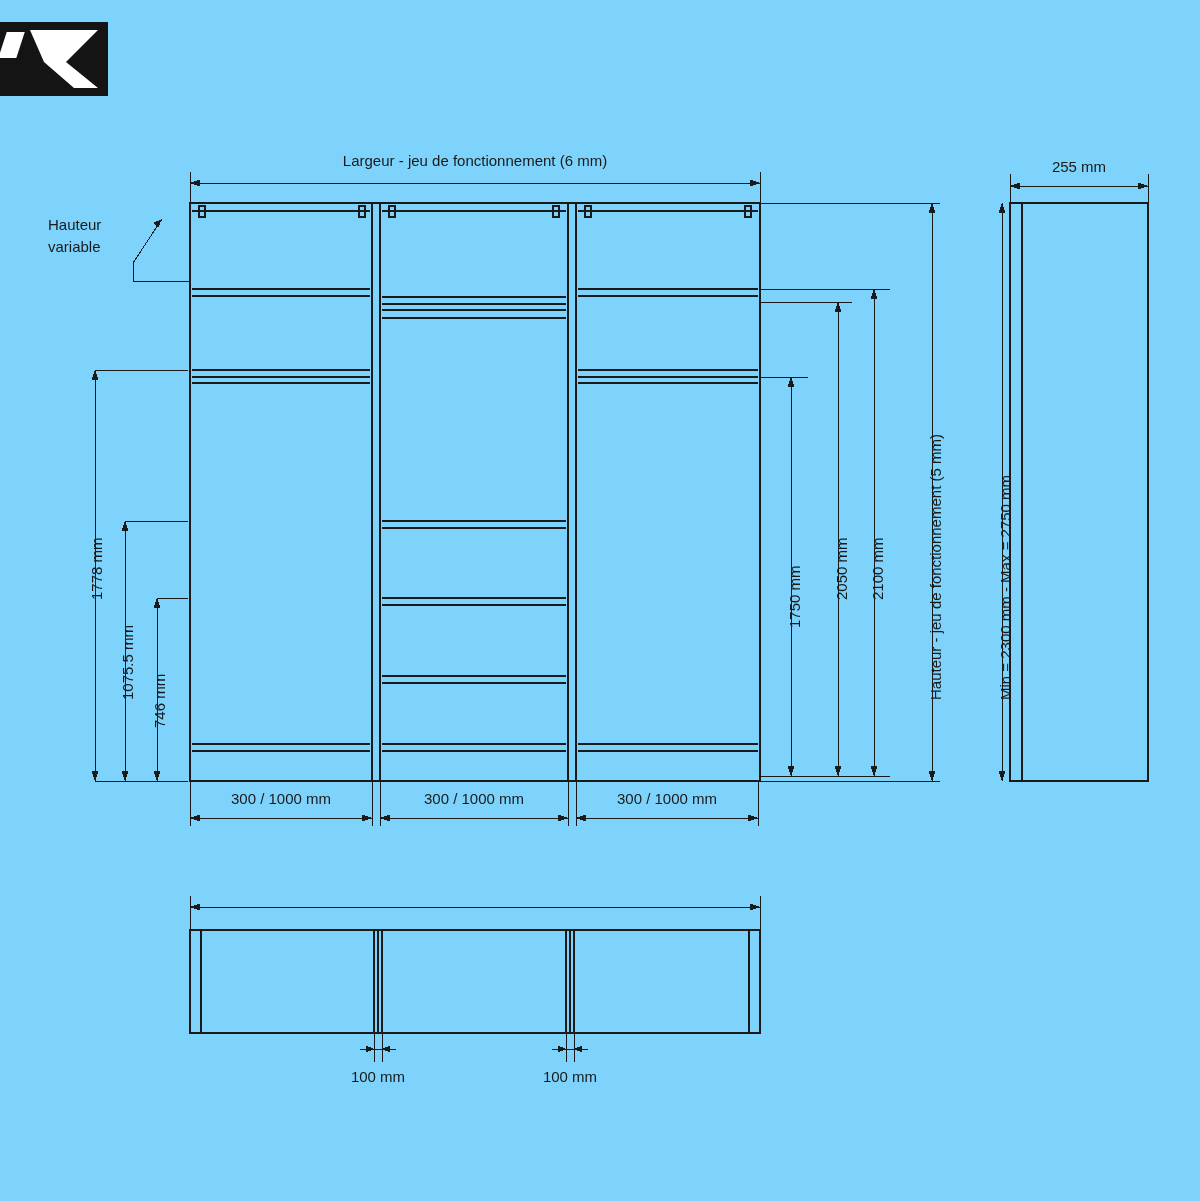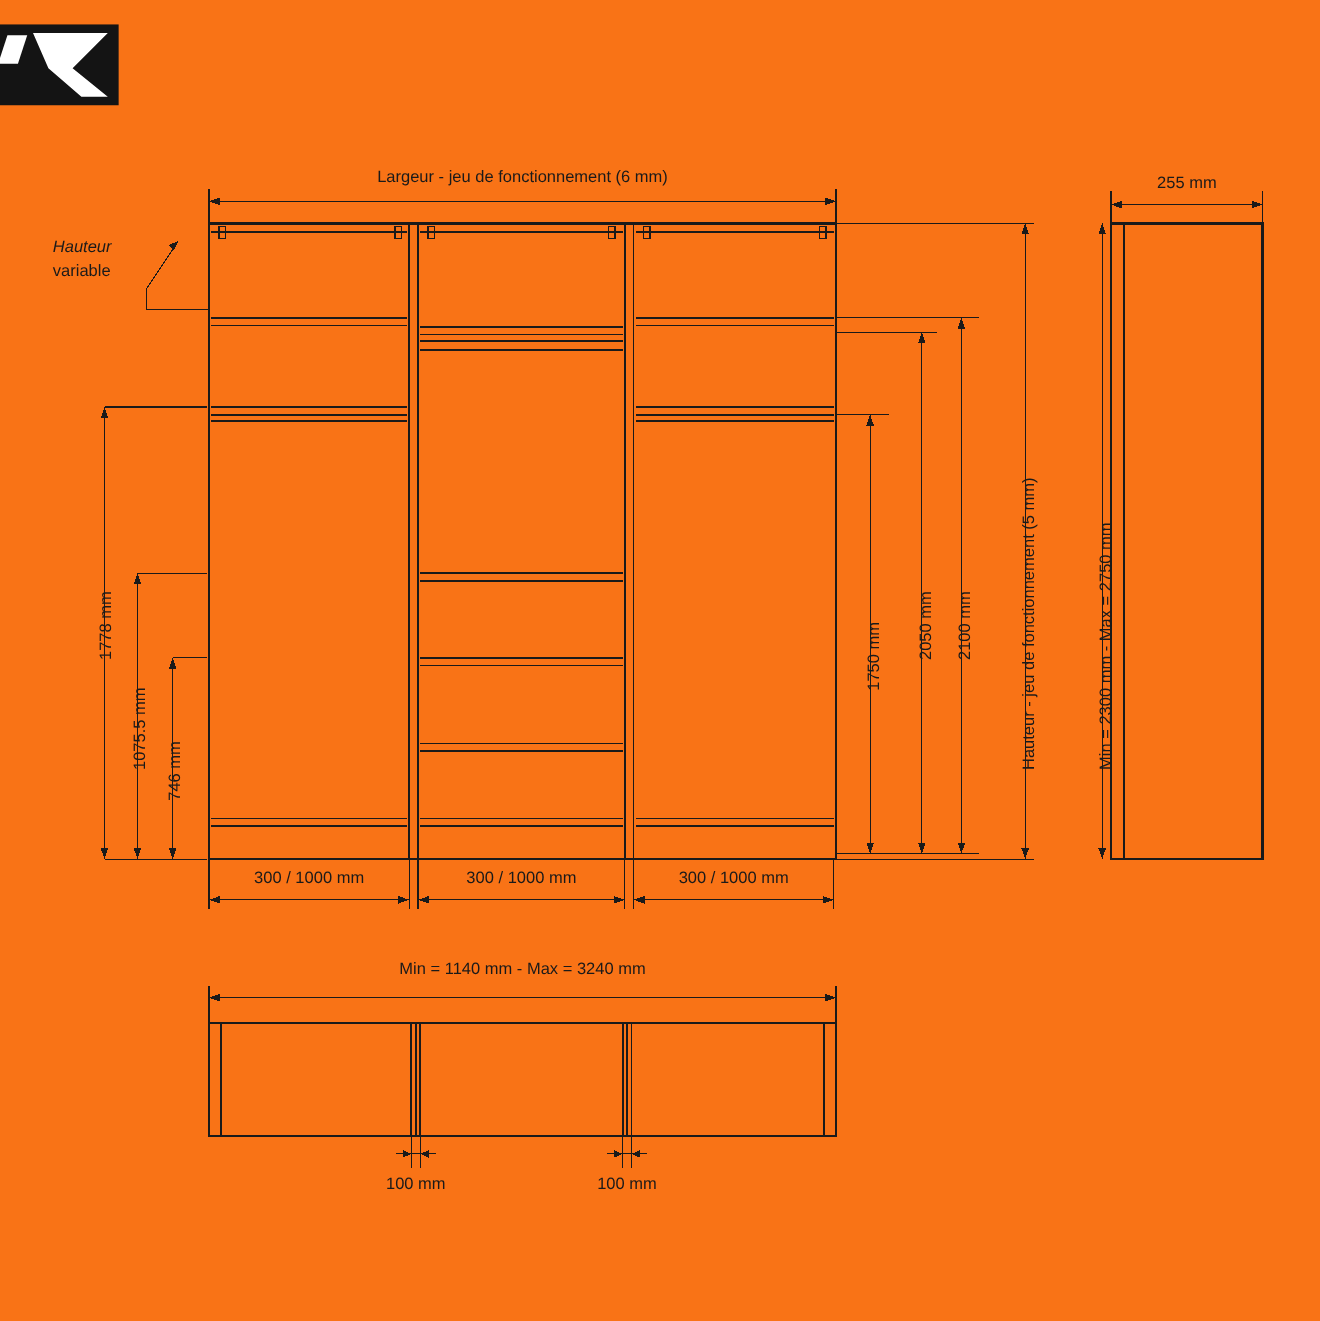--- a/index.html
+++ b/index.html
@@ -9,21 +9,21 @@
   }
   body {
     font-family: "Liberation Sans", sans-serif;
     color: #1a1a1a;
   }
   #sheet {
     position: relative;
     width: 1200px;
     height: 1201px;
     overflow: hidden;
-    background: #f97316;
+    background: #7dd3fc;
   }
   .lbl {
     position: absolute;
     font-size: 15px;
     color: #1a1a1a;
     white-space: nowrap;
     line-height: 1.25;
   }
   .lbl.vert {
     transform-origin: 0 0;
@@ -219,36 +219,35 @@
       <line x1="552" y1="1049" x2="588" y2="1049" stroke-width="1"></line>
       <polygon points="374,1049 366,1045.5 366,1052.5" fill="#1a1a1a" stroke="none"></polygon>
       <polygon points="382,1049 390,1045.5 390,1052.5" fill="#1a1a1a" stroke="none"></polygon>
       <polygon points="566,1049 558,1045.5 558,1052.5" fill="#1a1a1a" stroke="none"></polygon>
       <polygon points="574,1049 582,1045.5 582,1052.5" fill="#1a1a1a" stroke="none"></polygon>
     </g>
   </svg>
 
   <div class="lbl center" style="left:190px; top:152px; width:570px;">Largeur - jeu de fonctionnement (6 mm)</div>
 
-  <div class="lbl" style="left:48px; top:216px; text-align:left;font-style:italic;">Hauteur</div>
+  <div class="lbl" style="left:48px; top:216px; text-align:left;">Hauteur</div>
   <div class="lbl" style="left:48px; top:238px; text-align:center;">variable</div>
 
   <div class="lbl vert" style="left:88px; top:600px;">1778 mm</div>
   <div class="lbl vert" style="left:119px; top:700px;">1075.5 mm</div>
   <div class="lbl vert" style="left:151px; top:728px;">746 mm</div>
 
   <div class="lbl vert" style="left:786px; top:628px;">1750 mm</div>
   <div class="lbl vert" style="left:833px; top:600px;">2050 mm</div>
   <div class="lbl vert" style="left:869px; top:600px;">2100 mm</div>
   <div class="lbl vert" style="left:927px; top:700px;">Hauteur - jeu de fonctionnement (5 mm)</div>
 
   <div class="lbl center" style="left:190px; top:790px; width:182px;">300 / 1000 mm</div>
   <div class="lbl center" style="left:380px; top:790px; width:188px;">300 / 1000 mm</div>
   <div class="lbl center" style="left:576px; top:790px; width:182px;">300 / 1000 mm</div>
 
   <div class="lbl center" style="left:1004px; top:158px; width:150px;">255 mm</div>
   <div class="lbl vert" style="left:997px; top:700px;">Min = 2300 mm - Max = 2750 mm</div>
 
-  <div class="lbl center" style="left:190px; top:872px; width:570px;">Min = 1140 mm - Max = 3240 mm</div>
   <div class="lbl center" style="left:318px; top:1068px; width:120px;">100 mm</div>
   <div class="lbl center" style="left:510px; top:1068px; width:120px;">100 mm</div>
 
 </div>
 
 </body></html>

